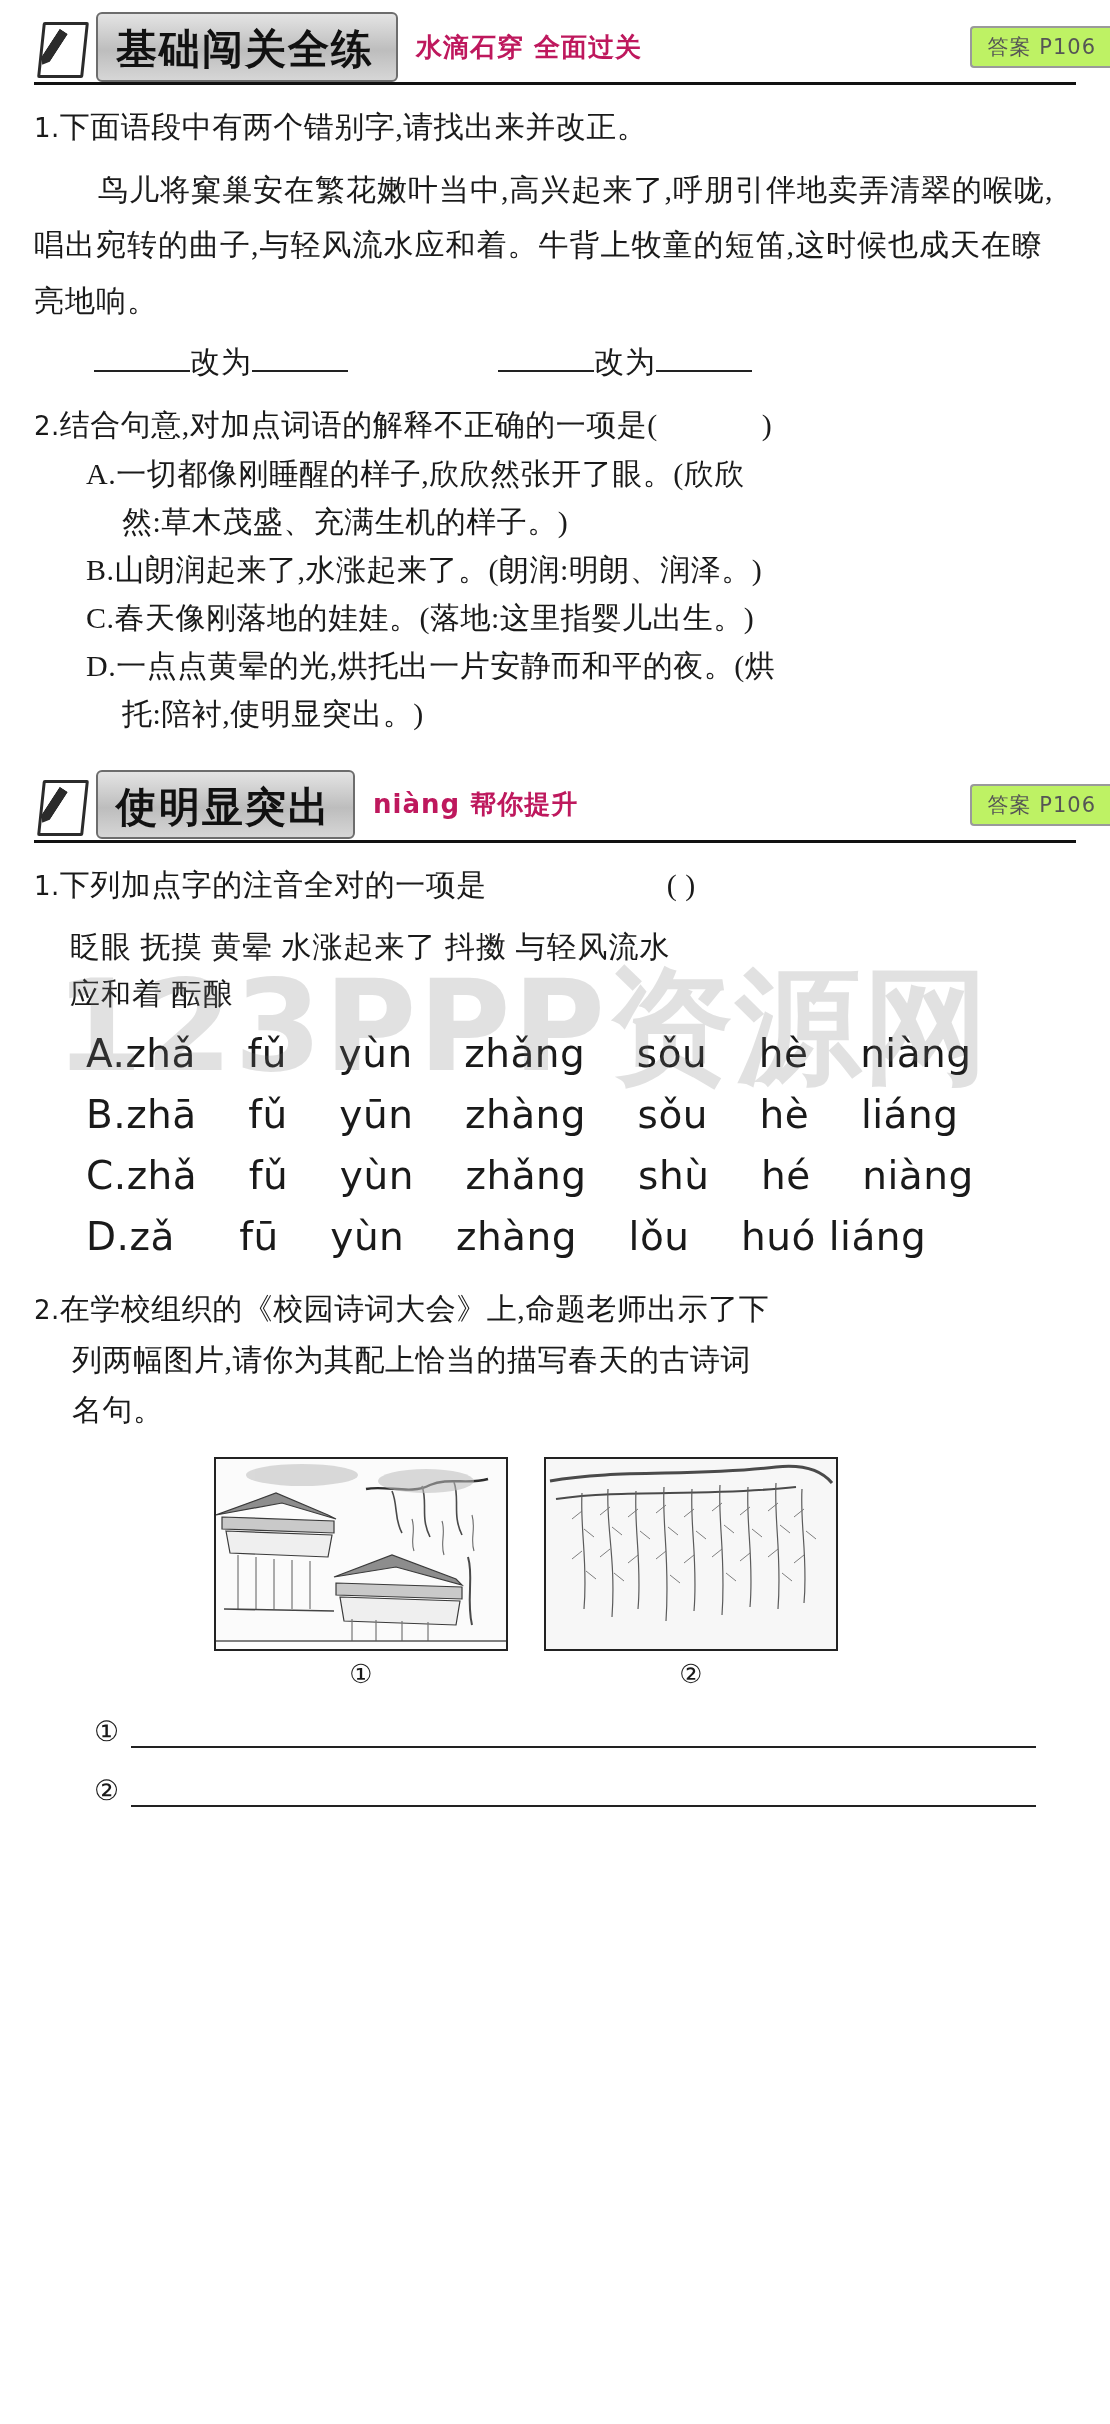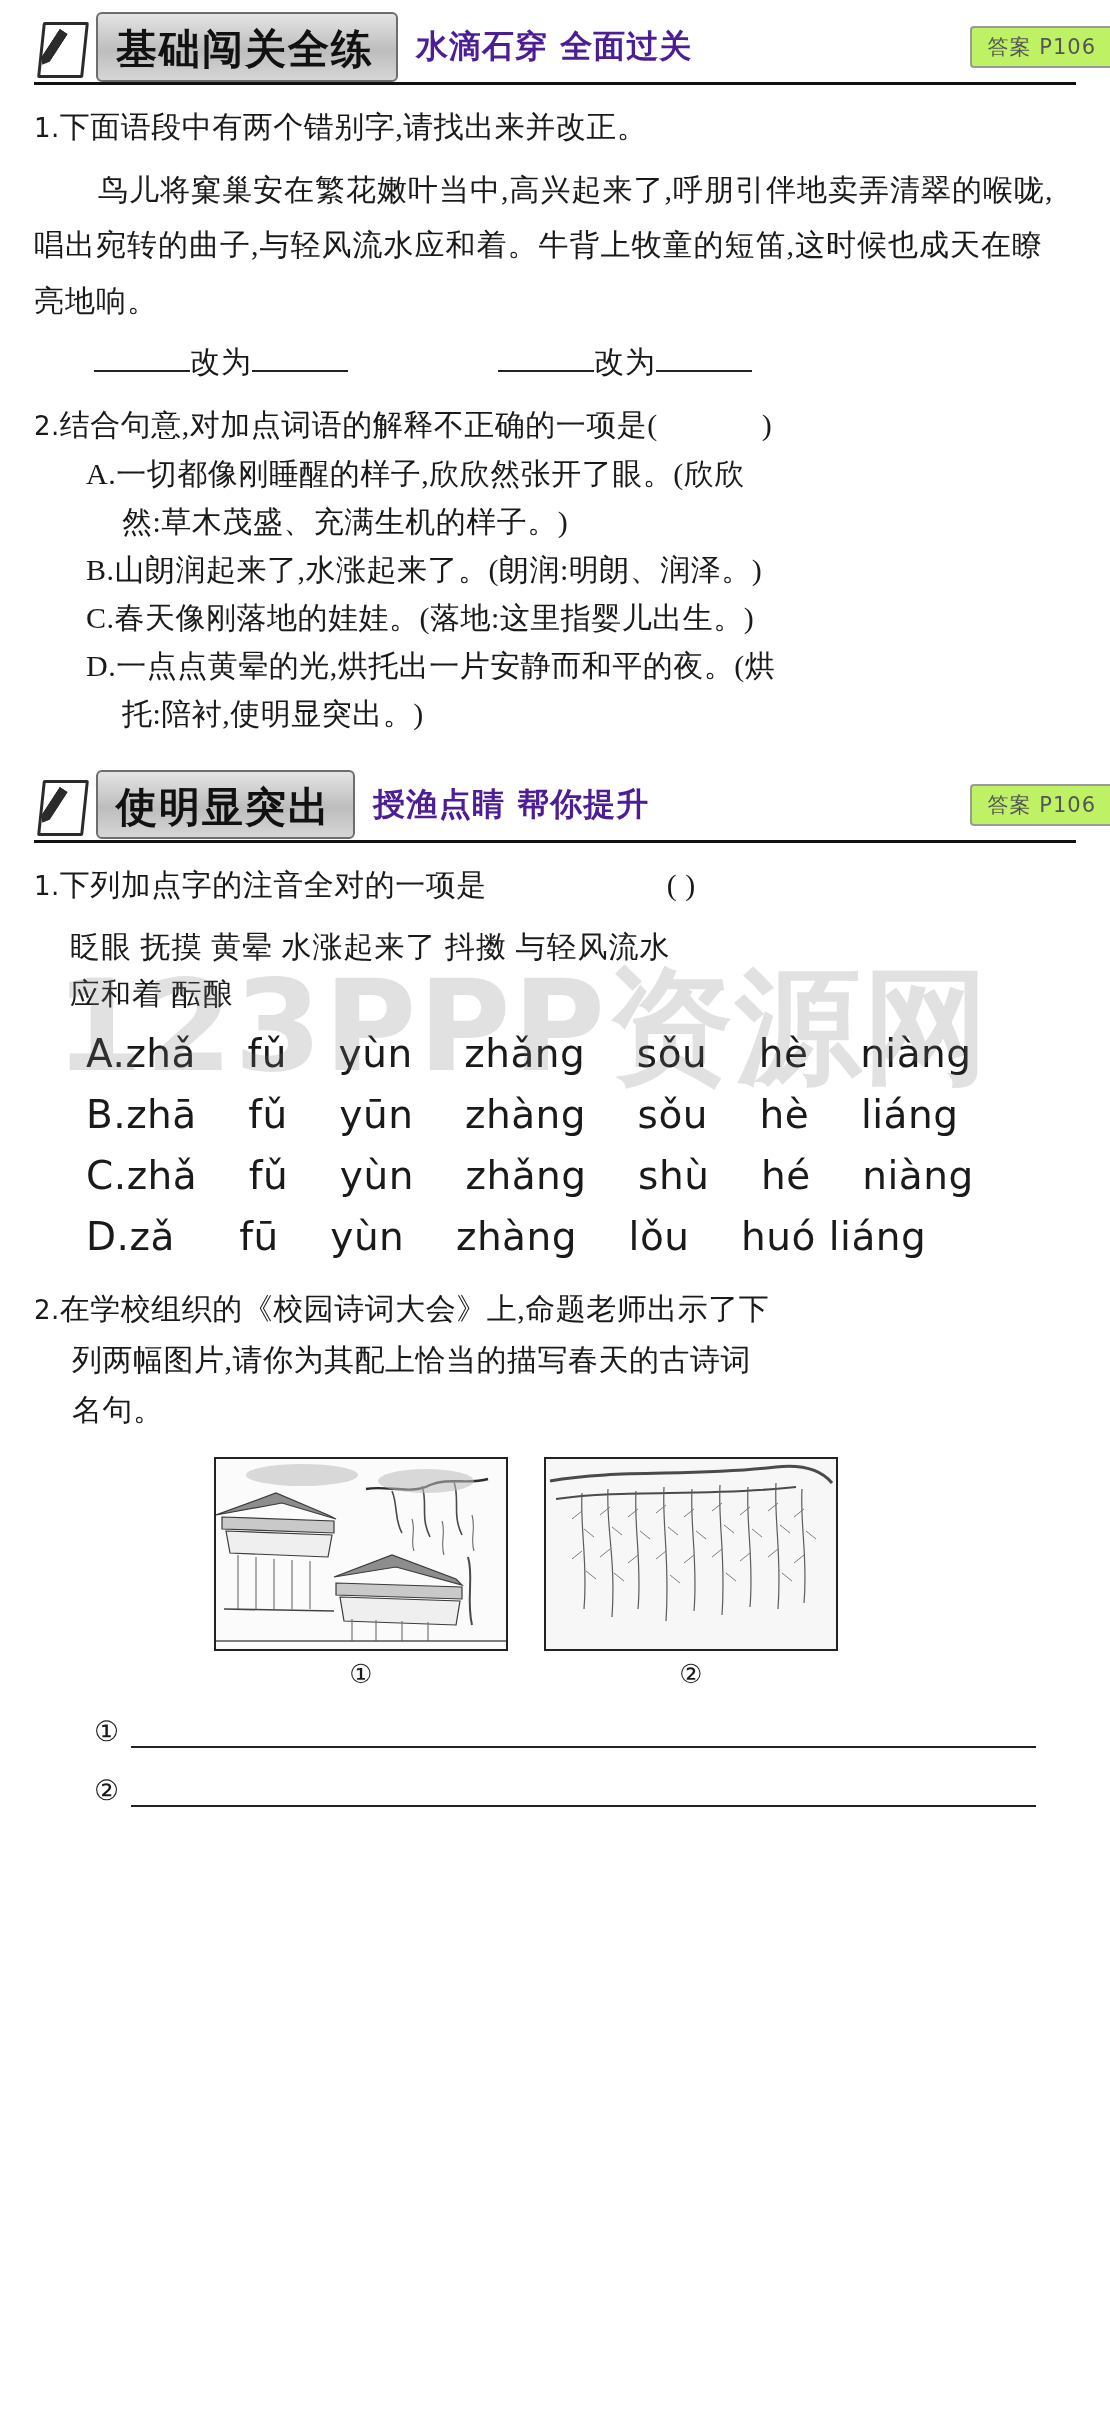--- a/index.html
+++ b/index.html
@@ -71,23 +71,23 @@
     font-size: 41px;
     letter-spacing: 2px;
     line-height: 1.15;
     color: #111;
     white-space: nowrap;
   }
   .banner .subtitle {
     margin-left: 18px;
     font-family: "DejaVu Sans", "Liberation Sans", sans-serif;
     font-weight: bold;
-    font-size: 32px;
-    letter-spacing: 1px;
-    color: #4c1d95;
+    font-size: 26px;
+    letter-spacing: 1px;
+    color: #be185d;
     white-space: nowrap;
   }
   .banner .answer-tag {
     margin-left: auto;
     background: #bef264;
     border: 2px solid #9a9a9a;
     border-radius: 4px 0 0 4px;
     border-right: none;
     padding: 5px 14px 5px 16px;
     font-family: "DejaVu Sans", "Liberation Sans", sans-serif;
@@ -253,21 +253,21 @@
     <span>D.</span><span>一点点黄晕的光,烘托出一片安静而和平的夜。(烘</span>
     <span class="cont">托:陪衬,使明显突出。)</span>
   </div>
 
   <div class="banner" style="margin-top:34px;">
     <div class="pencil-badge">
       <div class="sheet"></div>
       <div class="pen"></div>
     </div>
     <div class="title-plate">使明显突出</div>
-    <div class="subtitle">授渔点睛 帮你提升</div>
+    <div class="subtitle">niàng 帮你提升</div>
     <div class="answer-tag">答案 P106</div>
   </div>
   <div class="banner-rule"></div>
 
   <div class="q">
     <span class="q-num">1.</span><span>下列加点字的注音全对的一项是</span><span style="display:inline-block;width:180px;"></span><span>(            )</span>
   </div>
 
   <div class="word-row">眨眼   抚摸   黄晕   水涨起来了   抖擞   与轻风流水</div>
   <div class="word-row" style="margin-top:6px;">应和着   酝酿</div>

